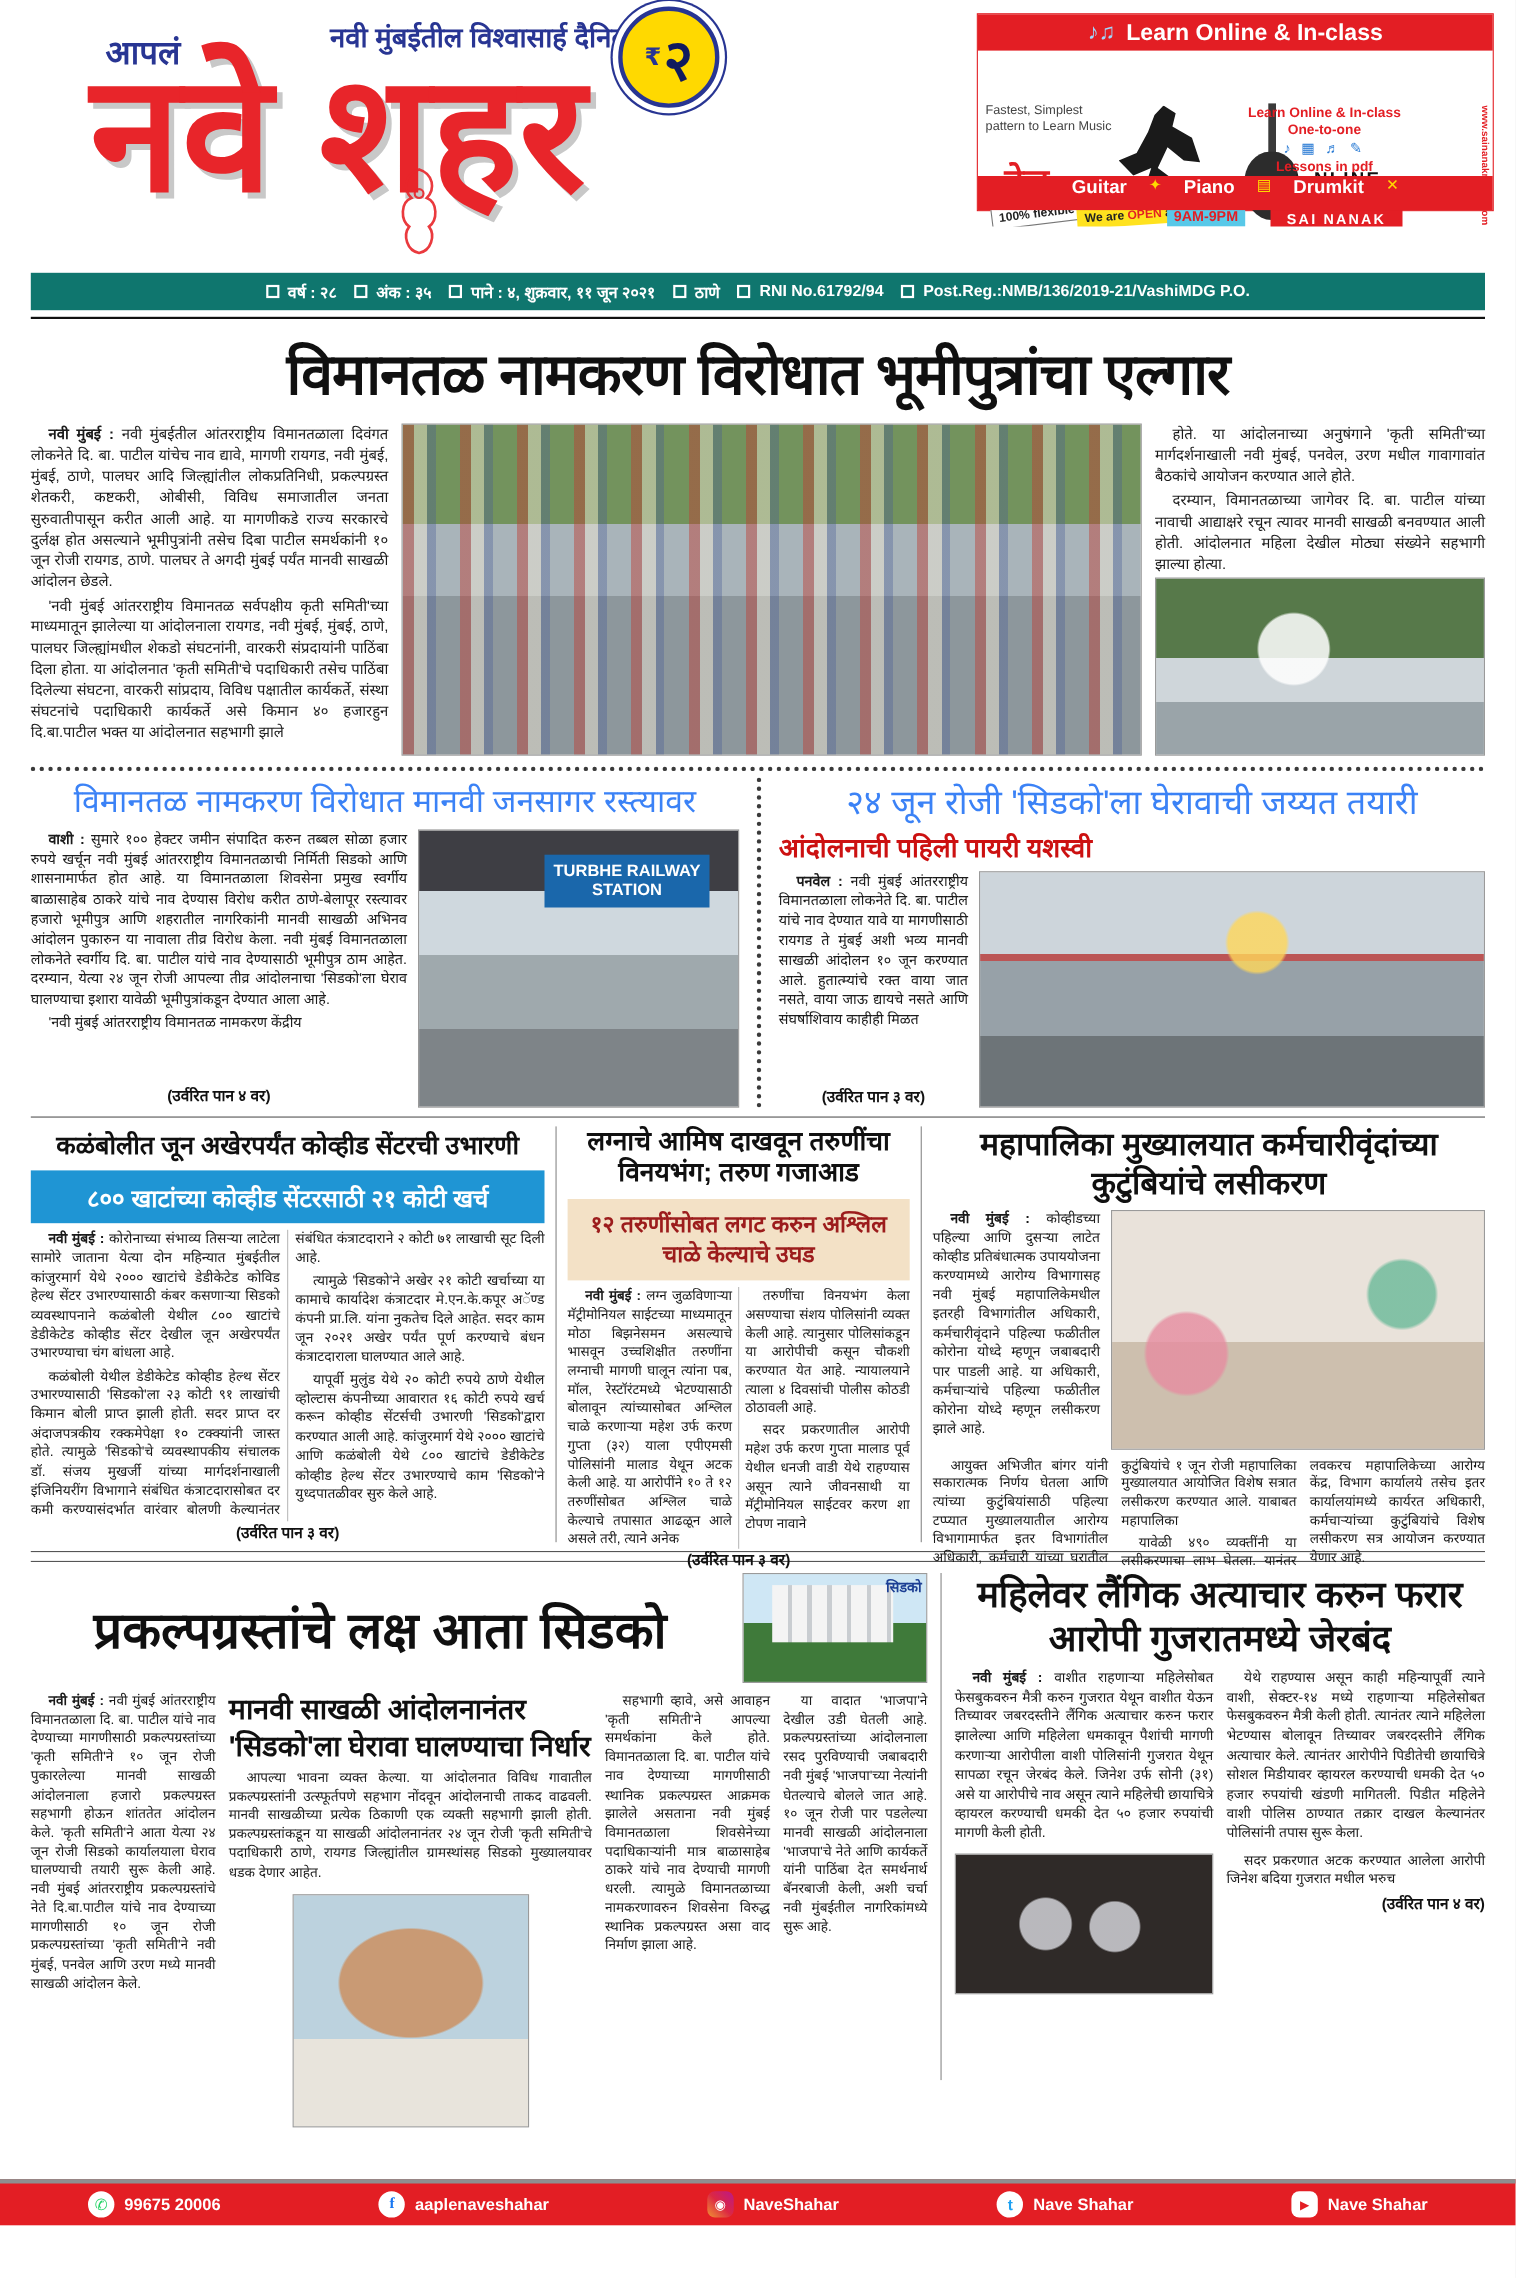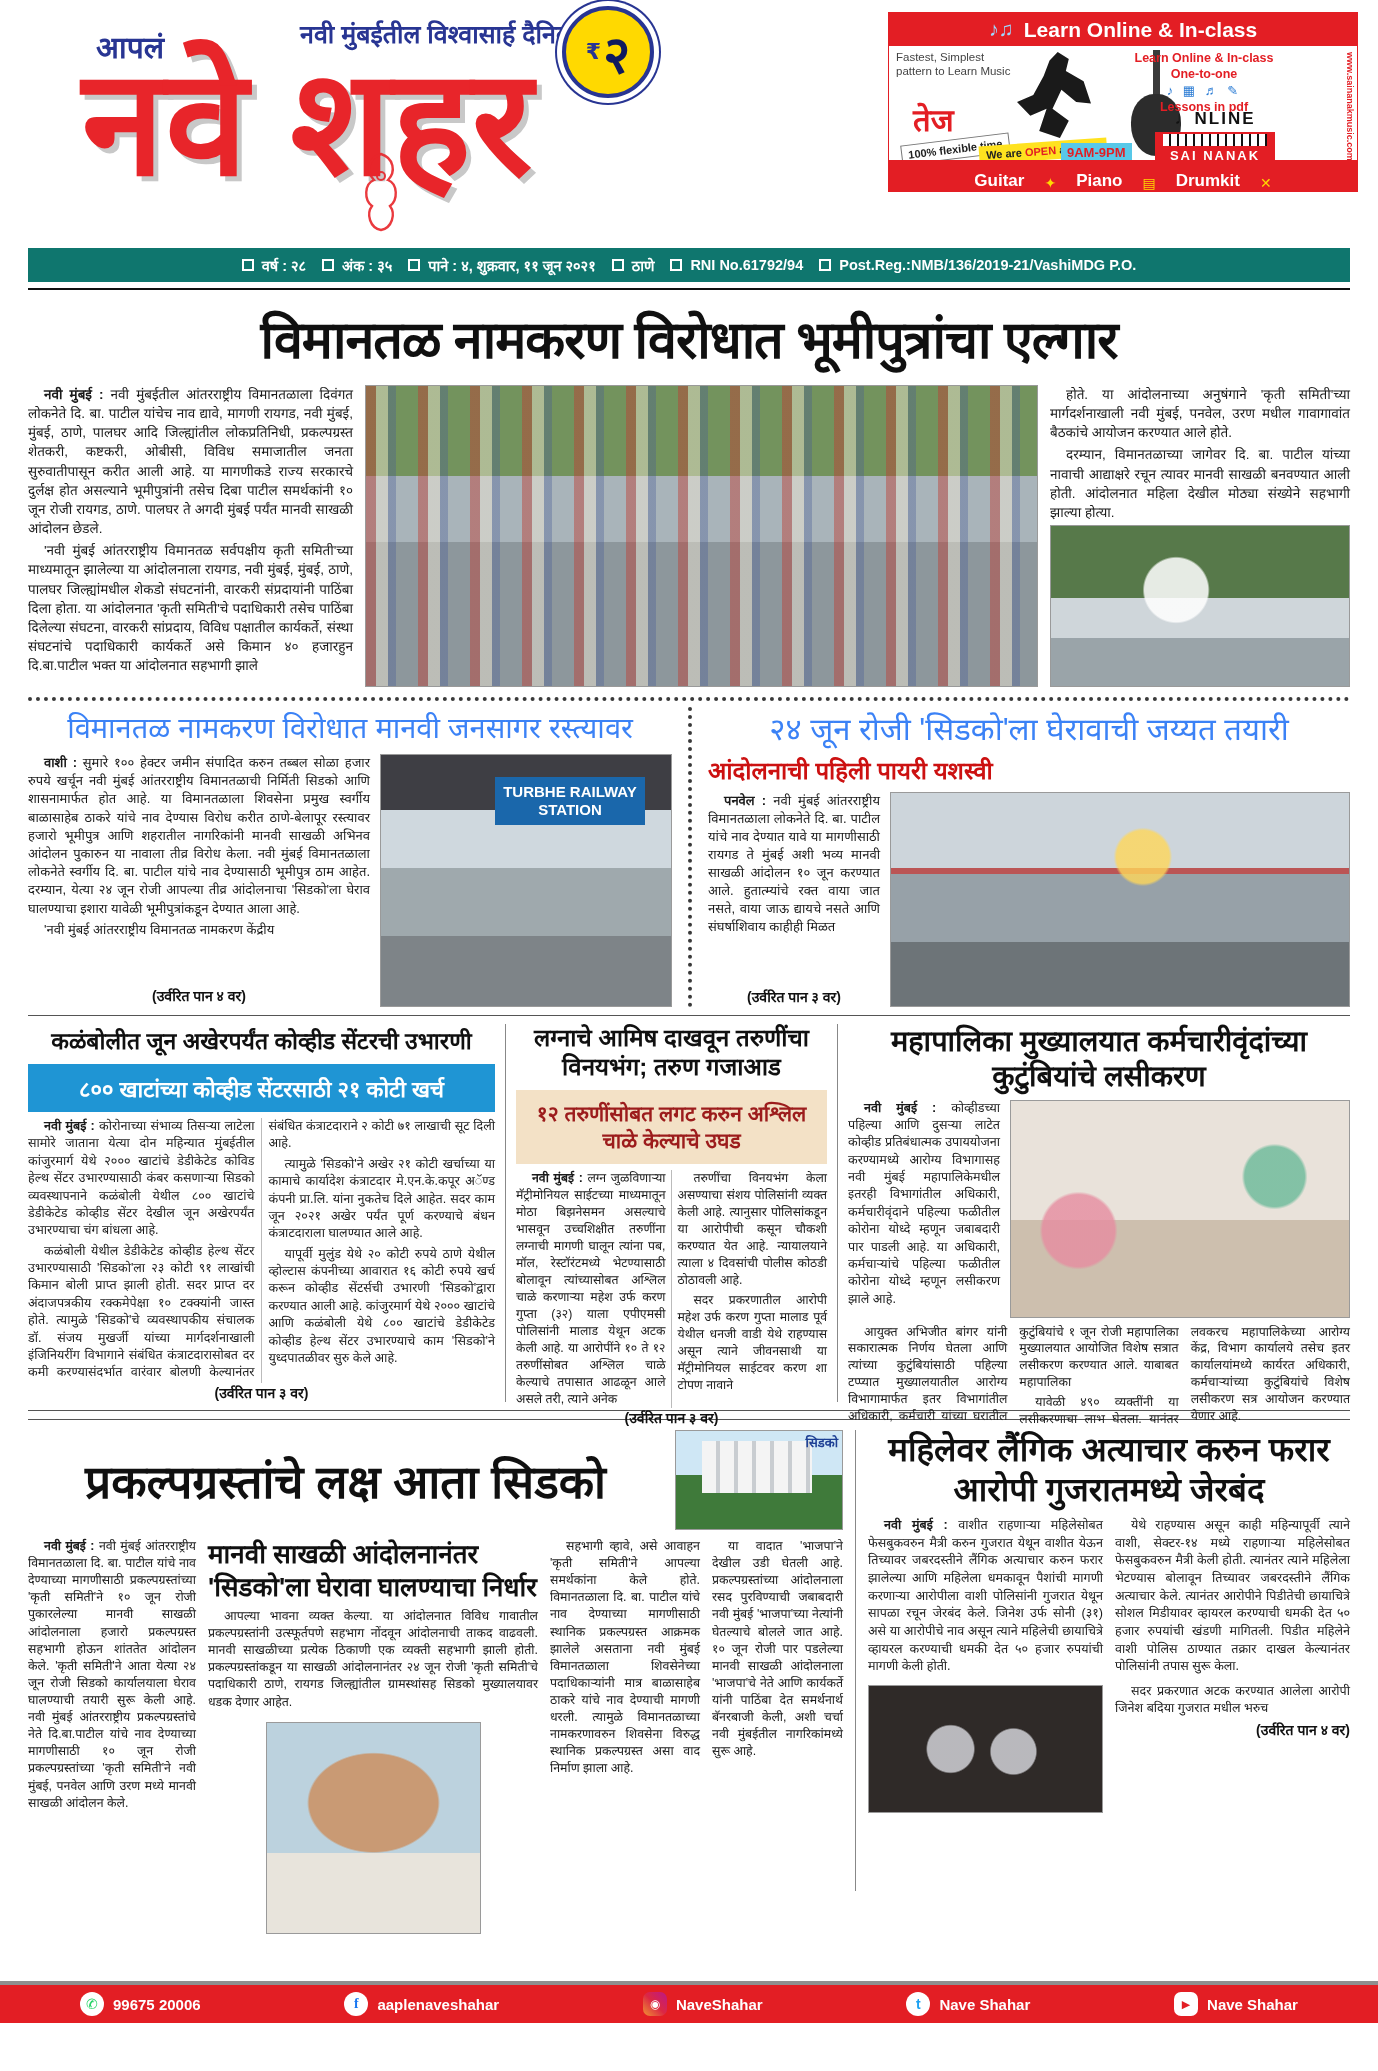--- a/index.html
+++ b/index.html
@@ -21,21 +21,21 @@
     position:absolute; left:562px; top:6px; width:92px; height:92px; background:#ffd900;
     border:4px solid #283593; border-radius:50%; box-shadow:0 0 0 5px #fff,0 0 0 7px #283593;
     display:flex; align-items:center; justify-content:center; gap:2px;
   }
   .price-badge .rs { color:#283593; font-size:22px; font-weight:bold; }
   .price-badge .val { color:#101a5e; font-size:52px; font-weight:800; }
   
   .ad { position:absolute; right:20px; top:12px; width:470px; height:180px; border:1px solid #e31e24; background:#fff; }
   .ad-head { height:33px; background:#e31e24; color:#fff; display:flex; align-items:center; justify-content:center; gap:10px; font-weight:bold; font-size:21px; }
   .ad-head .notes { color:#9fd9ff; font-size:20px; }
-  .ad-body { position:relative; height:116px; overflow:hidden; }
+  .ad-body { position:relative; height:116px; overflow:hidden;margin-top:44px; }
   .ad-fast { position:absolute; left:7px; top:5px; width:118px; color:#444; font-size:11.5px; line-height:1.2; }
   .ad-tej  { position:absolute; left:24px; top:52px; color:#e31e24; font-size:31px; font-weight:800; }
   .runner  { position:absolute; left:128px; top:6px; width:74px; height:86px; background:#1a1a1a;
              clip-path:polygon(55% 0,70% 8%,66% 22%,90% 34%,100% 60%,80% 58%,60% 44%,48% 66%,70% 80%,58% 100%,30% 92%,40% 66%,18% 74%,0 58%,22% 50%,36% 28%,44% 10%); }
   .badge-flex { position:absolute; left:12px; bottom:3px; background:#fff; border:1px solid #777; color:#222;
                 font-weight:bold; font-size:11px; text-align:center; padding:3px 6px; transform:rotate(-7deg); line-height:1.1; }
   .badge-open { position:absolute; left:90px; bottom:2px; background:#ffe21f; color:#222; font-weight:bold;
                 font-size:11px; text-align:center; padding:3px 7px; transform:rotate(-4deg); line-height:1.1; }
   .badge-open b { color:#e31e24; }
   .badge-hours{ position:absolute; left:172px; bottom:0; background:#58c8e8; color:#e31e24; font-weight:800; font-size:13px; padding:2px 6px; }
@@ -45,21 +45,21 @@
   .ad-right { position:absolute; right:78px; top:4px; width:150px; text-align:center; color:#e31e24; font-weight:bold; font-size:12.5px; line-height:1.3; }
   .ad-right .icons { color:#2a7bd4; font-size:13px; letter-spacing:3px; }
   .online-block { position:absolute; right:82px; top:62px; width:120px; text-align:center; }
   .online-word { font-size:17px; font-weight:800; color:#111; letter-spacing:2px; }
   .online-word::before { content:"♩"; color:#111; font-size:18px; }
   .sn-box { margin-top:3px; background:#e31e24; color:#fff; font-weight:800; font-size:13px; letter-spacing:2px; padding:16px 2px 2px; position:relative; }
   .sn-keys { position:absolute; top:2px; left:8px; right:8px; height:12px;
              background:repeating-linear-gradient(90deg,#fff 0 6px,#111 6px 8px); }
   .ad-site { position:absolute; right:2px; top:6px; writing-mode:vertical-rl; font-size:9px; color:#e31e24; font-weight:bold; }
   .ad-foot { position:absolute; left:0; right:0; bottom:0; height:31px; background:#e31e24; color:#fff;
-             display:flex; align-items:flex-end; justify-content:center; gap:20px; font-size:17px; font-weight:bold; }
+             display:flex; align-items:flex-start; justify-content:center; gap:20px; font-size:17px; font-weight:bold; }
   .ad-foot .mini-icon { font-size:14px; color:#ffd900; }
   
   .dateline { margin:0 28px; background:#0f766e; color:#fff; height:34px; display:flex; align-items:center;
               justify-content:center; gap:16px; font-size:14.5px; font-weight:bold; }
   .sq { width:12px; height:12px; border:2px solid #fff; display:inline-block; flex:0 0 auto; }
   .dl-item { display:flex; align-items:center; gap:8px; }
   
   .lead-headline { margin:6px 28px 0; padding-top:12px; border-top:2px solid #111; font-size:52px; font-weight:800;
                    color:#101010; text-align:center; letter-spacing:-1px; white-space:nowrap; }
   .kickers { margin:14px 28px 0; display:flex; gap:12px; }

